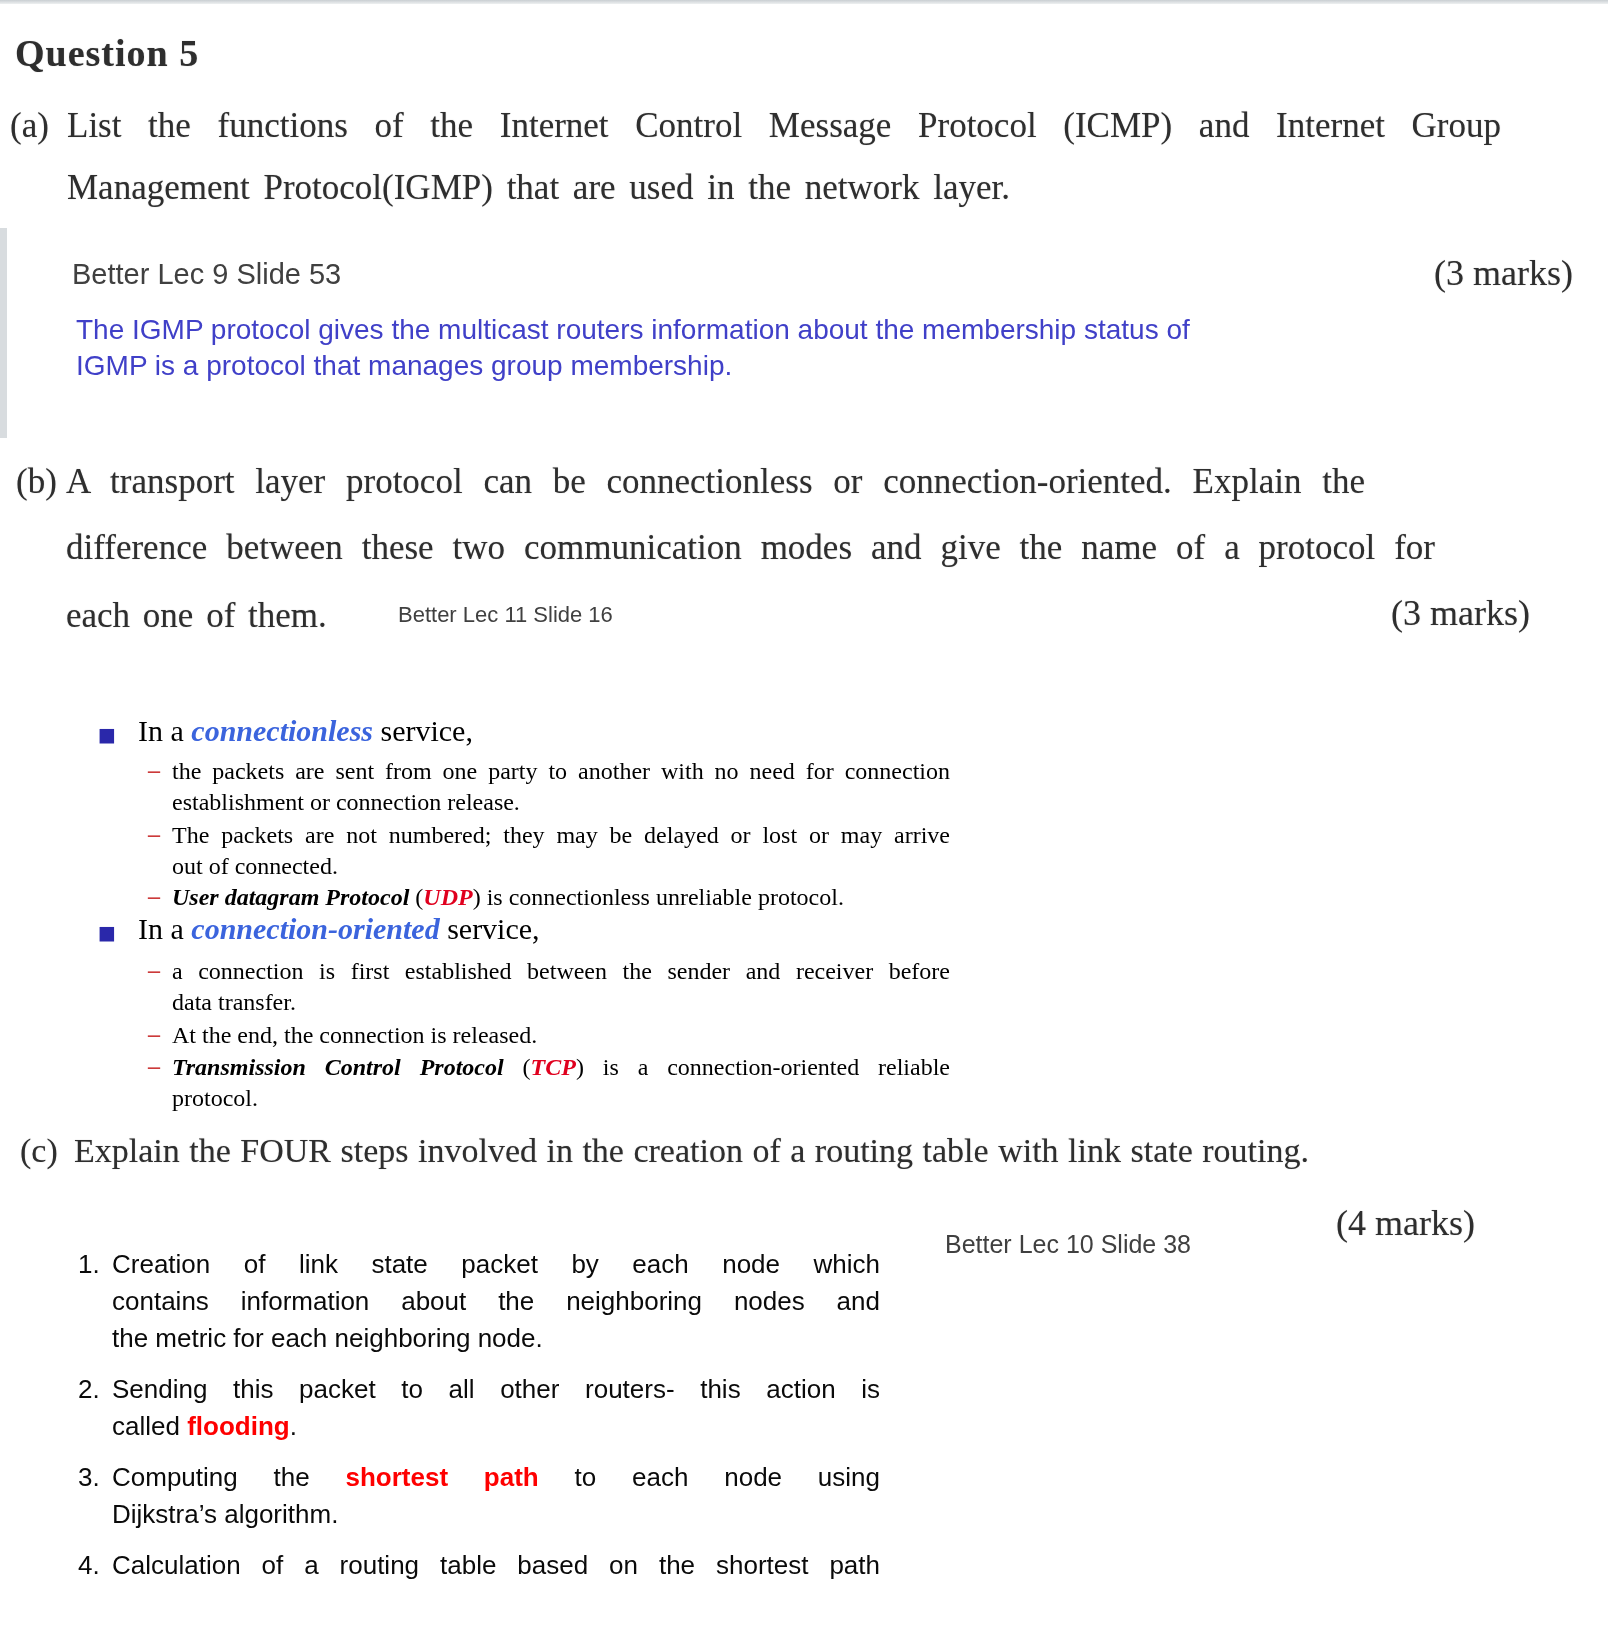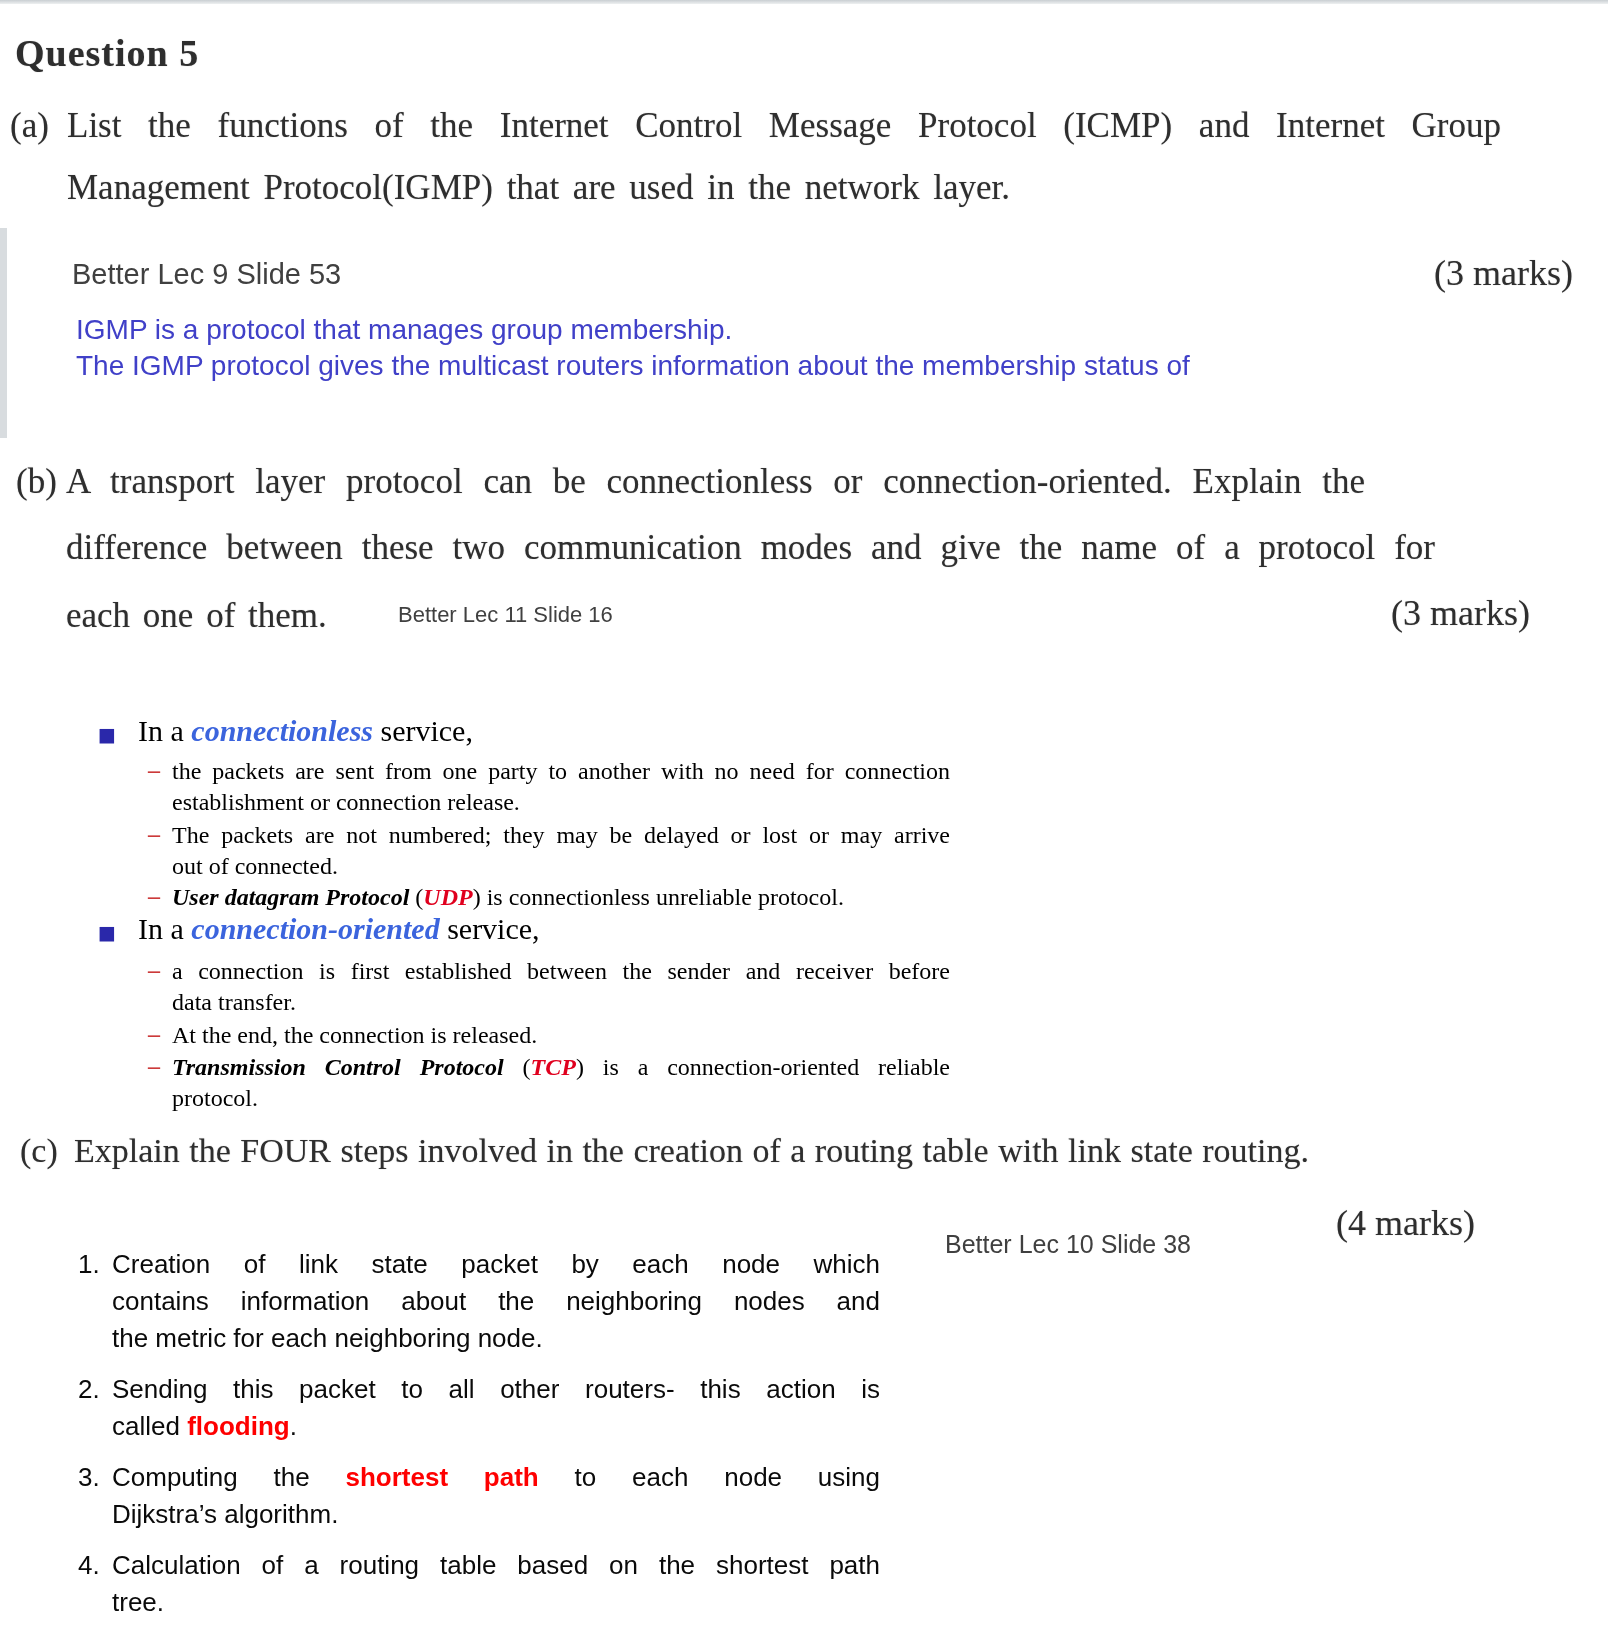--- a/index.html
+++ b/index.html
@@ -96,22 +96,22 @@
 <div class="q-title scan">Question 5</div>
 
 <div class="qline scan a-label">(a)</div>
 <div class="qline scan just a-l1">List the functions of the Internet Control Message Protocol (ICMP) and Internet Group</div>
 <div class="qline scan a-l2">Management Protocol(IGMP) that are used in the network layer.</div>
 
 <div class="annotation ann-a">Better Lec 9 Slide 53</div>
 <div class="marks scan marks-a">(3 marks)</div>
 
 <div class="answer">
+  <div>The IGMP protocol gives the multicast routers information about the membership status of</div>
   <div>IGMP is a protocol that manages group membership.</div>
-  <div>The IGMP protocol gives the multicast routers information about the membership status of</div>
 </div>
 
 <div class="qline scan b-label">(b)</div>
 <div class="qline scan just b-l1">A transport layer protocol can be connectionless or connection-oriented. Explain the</div>
 <div class="qline scan just b-l2">difference between these two communication modes  and give the name of a protocol for</div>
 <div class="qline scan b-l3">each one of them.</div>
 
 <div class="annotation ann-b">Better Lec 11 Slide 16</div>
 <div class="marks scan marks-b">(3 marks)</div>
 
@@ -191,16 +191,15 @@
     <span class="step-num">3.</span>
     <div class="step-text">
       <div class="just"><span class="seg">Computing the </span><span class="seg red-bold">shortest path</span><span class="seg"> to each node using</span></div>
       <div><span class="seg">Dijkstra’s algorithm.</span></div>
     </div>
   </div>
   <div class="step">
     <span class="step-num">4.</span>
     <div class="step-text">
       <div class="just"><span class="seg">Calculation of a routing table based on the  shortest path</span></div>
-      <div><span class="seg">tree.</span></div>
     </div>
   </div>
 </div>
 
 </body></html>

